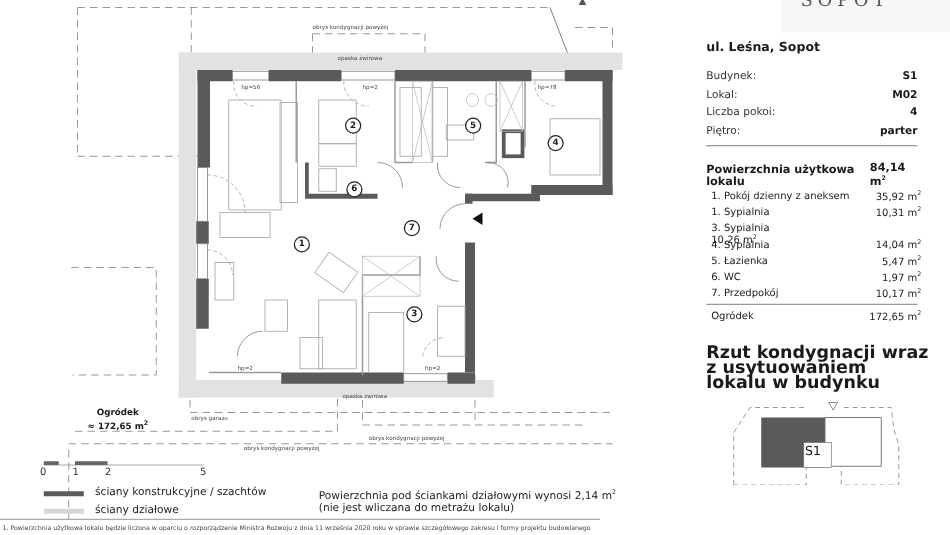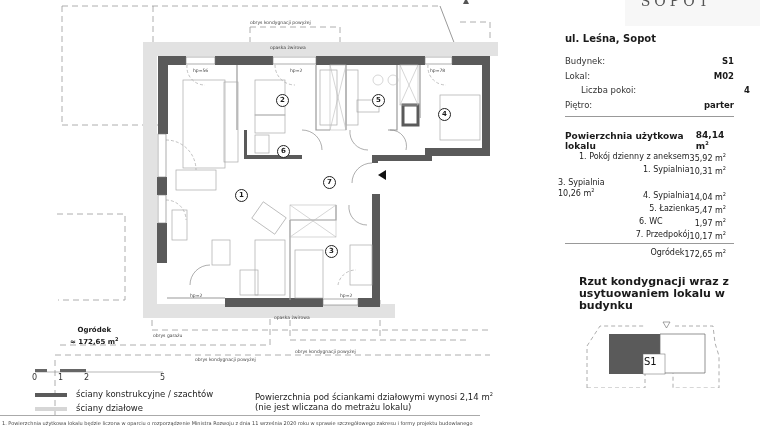--- a/index.html
+++ b/index.html
@@ -8,23 +8,23 @@
   #plan { position:absolute; left:0; top:0; width:540px; height:428px; }
   .panel { position:absolute; left:555px; top:0; width:205px; height:428px; }
   .brand-box { position:absolute; left:70px; top:0; width:140px; height:26px; background:#f7f7f7; }
   .brand { position:absolute; left:0; top:-7px; width:205px; text-align:right; padding-right:48px; box-sizing:border-box; font-family:"DejaVu Serif", serif; font-size:14px; letter-spacing:4px; color:#555; }
   .addr { position:absolute; left:10px; top:33px; font-size:10px; font-weight:bold; }
   .kv { position:absolute; left:10px; width:169px; font-size:8.5px; display:flex; justify-content:space-between; }
   .kv .k { color:#333; }
   .kv .v { font-weight:bold; }
   .hr { position:absolute; left:10px; width:169px; height:1px; background:#999; }
   .area-title { position:absolute; left:10px; top:130px; width:169px; font-size:9px; font-weight:bold; display:flex; justify-content:space-between;align-items:center; }
-  .room { position:absolute; left:3px; width:168px; font-size:8px; display:flex; justify-content:flex-end; color:#222; }
+  .room { position:absolute; left:14px; width:168px; font-size:8px; display:flex; justify-content:space-between; color:#222; }
   sup { font-size:5px; }
-  .rzut { position:absolute; left:24px; top:276px; width:180px; font-size:11px; font-weight:bold; line-height:12px; }
+  .rzut { position:absolute; left:10px; top:276px; width:180px; font-size:14px; font-weight:bold; line-height:12px; }
   .logo { position:absolute; left:70px; top:398px; font-size:24px; color:#163440; font-family:"DejaVu Sans", sans-serif; letter-spacing:1px; }
   .scale-lbl { position:absolute; font-size:8px; color:#333; }
   .legend-bar { position:absolute; left:35px; width:32px; height:4px; }
   .legend-txt { position:absolute; left:76px; font-size:8.5px; color:#222; }
   .note { position:absolute; left:255px; font-size:8.5px; color:#222; }
   .footer { position:absolute; left:2px; top:420px; font-size:5px; color:#444; white-space:nowrap; }
   .room-num { position:absolute; width:11px; height:11px; border:1px solid #222; border-radius:50%; font-size:7px; font-weight:bold; text-align:center; line-height:11px; background:#fff; }
   .tiny { position:absolute; font-size:4.5px; color:#444; white-space:nowrap; }
   .garden { position:absolute; left:70px; top:326px; font-size:7px; font-weight:bold; text-align:center; line-height:9px; }
 </style>
@@ -205,21 +205,21 @@
   <div class="addr">ul. Leśna, Sopot</div>
 
   <div class="kv" style="top:56px;">
     <span class="k">Budynek:</span>
     <span class="v">S1</span>
   </div>
   <div class="kv" style="top:71px;">
     <span class="k">Lokal:</span>
     <span class="v">M02</span>
   </div>
-  <div class="kv" style="top:85px;margin-left:16px;">
+  <div class="kv" style="top:85px;">
     <span class="k">Liczba pokoi:</span>
     <span class="v">4</span>
   </div>
   <div class="kv" style="top:100px;">
     <span class="k">Piętro:</span>
     <span class="v">parter</span>
   </div>
   <div class="hr" style="top:116px;"></div>
 
   <div class="area-title">

